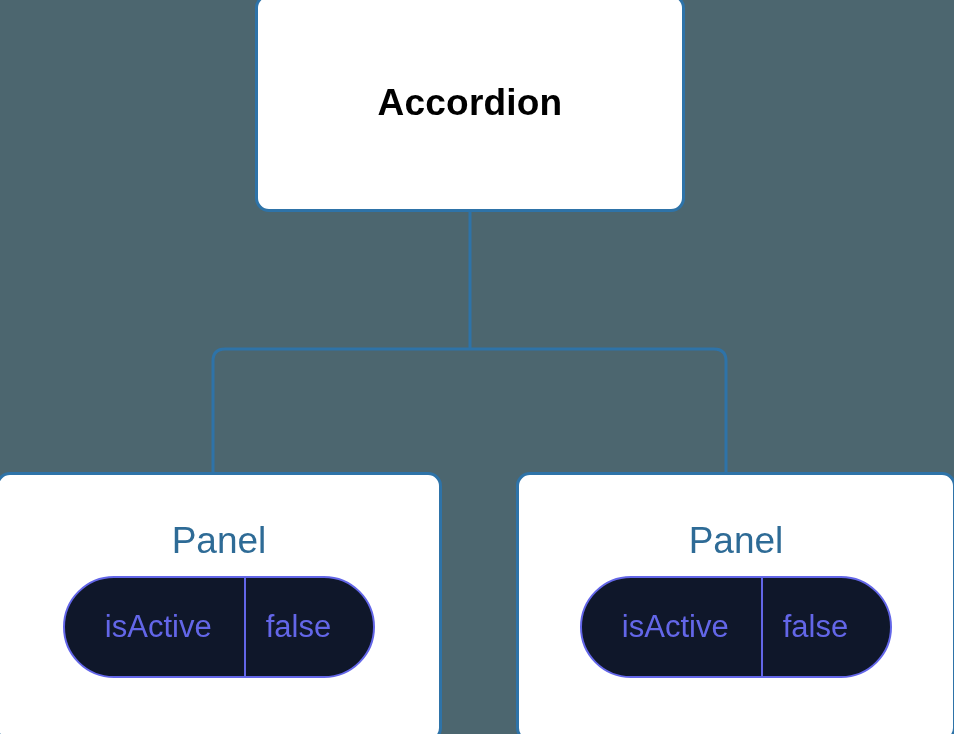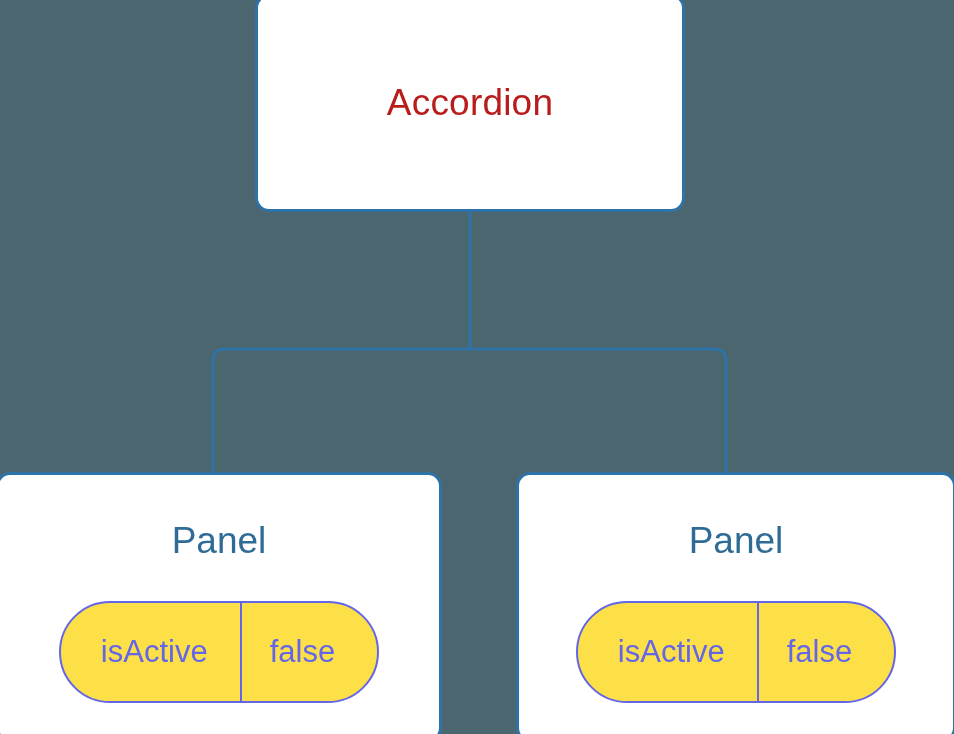--- a/index.html
+++ b/index.html
@@ -46,23 +46,23 @@
   
   #node-accordion {
     left: 255px;
     top: -6px;
     width: 430px;
     height: 218px;
     justify-content: center;
   }
 
   .node-title {
-    color: #b91c1c;
+    color: #000000;
     font-size: 37px;
-    font-weight: 400;
+    font-weight: 700;
     letter-spacing: 0.2px;
     line-height: 1.1;
     white-space: nowrap;
   }
 
   
   .panel-box {
     top: 472px;
     height: 270px;
     padding-top: 46px;
@@ -79,25 +79,25 @@
   .panel-title {
     color: #2e6b96;
     font-size: 37px;
     font-weight: 400;
     line-height: 1.1;
     white-space: nowrap;
   }
 
   
   .state-pill {
-    margin-top: 39px;
+    margin-top: 14px;
     height: 102px;
     border: 2px solid #6366e8;
     border-radius: 51px;
-    background: #fde047;
+    background: #0f172a;
     box-sizing: border-box;
     display: flex;
     align-items: stretch;
     overflow: hidden;
   }
   .pill-key,
   .pill-value {
     display: flex;
     align-items: center;
     justify-content: center;
@@ -105,21 +105,21 @@
     font-size: 31px;
     font-weight: 400;
     white-space: nowrap;
     box-sizing: border-box;
   }
   .pill-key {
     padding: 0 32px 0 40px;
     border-right: 2px solid #6366e8;
   }
   .pill-value {
-    padding: 0 42px 0 28px;
+    padding: 0 42px 0 20px;
     text-align: center;
   }
 </style>
 </head>
 <body>
 
 <div id="canvas">
 
   <svg id="connectors" viewBox="0 0 954 734" width="954" height="734" fill="none">
     <path d="M470 211 L470 349" stroke="#2e73a8" stroke-width="3" fill="none"></path>

